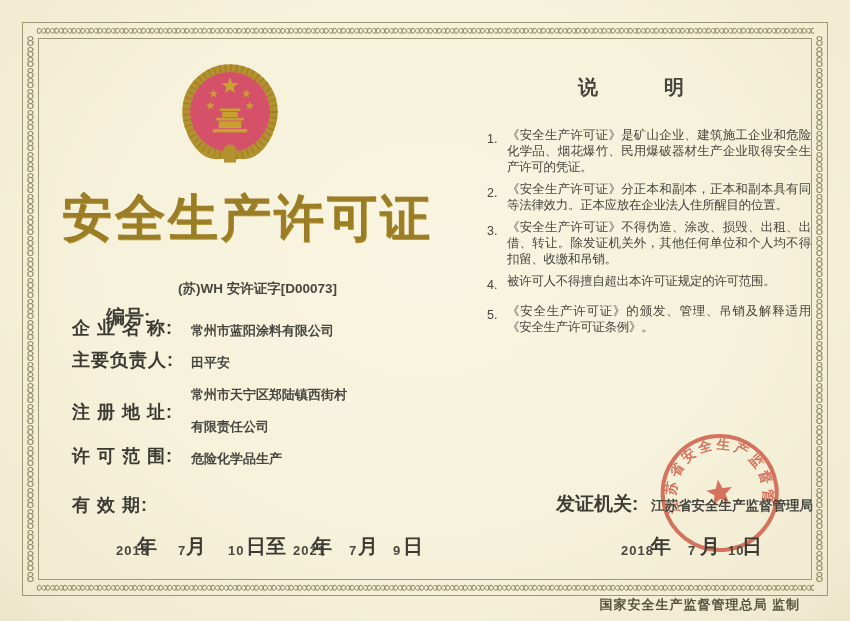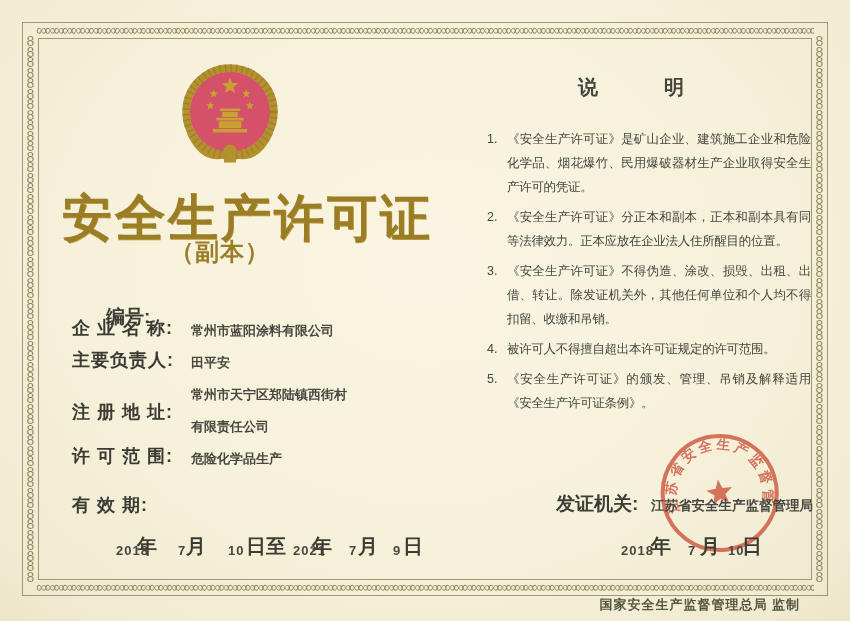--- a/index.html
+++ b/index.html
@@ -33,21 +33,21 @@
   .f-label{position:absolute;left:72px;font-size:18px;font-weight:700;letter-spacing:1px;color:#3a3a33;text-align:center;}
   .f-value{position:absolute;left:178px;font-size:13px;font-weight:600;color:#474740;margin-left:13px;}
   .valid-label{position:absolute;left:72px;top:493px;font-size:18px;font-weight:700;letter-spacing:1px;}
   .date-unit{position:absolute;top:533px;font-size:20px;font-weight:700;color:#3c3c35;}
   .date-num{position:absolute;top:543px;font-size:13px;font-weight:600;color:#474740;letter-spacing:1px;}
   
   .instr-title{position:absolute;left:562px;top:74px;font-size:20px;font-weight:700;letter-spacing:66px;white-space:nowrap;color:#45453e;margin-left:16px;}
   .instr-list{position:absolute;left:487px;top:127px;width:324px;}
   .instr-item{display:flex;margin-bottom:6px;color:#45453e;}
   .instr-num{width:20px;flex:none;font-size:12.5px;line-height:24px;}
-  .instr-text{flex:1;font-size:12.5px;line-height:24px;text-align:justify;letter-spacing:-0.3px;}
+  .instr-text{flex:1;font-size:12.5px;line-height:16px;text-align:justify;letter-spacing:-0.3px;}
   .issue-label{position:absolute;left:556px;top:491px;font-size:19px;font-weight:700;}
   .issue-authority{position:absolute;left:651px;top:497px;font-size:13.5px;font-weight:700;color:#474740;}
   .seal{position:absolute;left:643px;top:423px;transform:rotate(-8deg);opacity:0.88;}
   
   .footer-credit{position:absolute;top:596px;right:50px;font-size:13px;font-weight:600;color:#55553e;letter-spacing:1px;}
 </style>
 </head>
 <body>
 
 <div class="page">
@@ -84,23 +84,23 @@
       <rect x="49" y="65" width="32" height="3" rx="1"></rect>
       <rect x="52" y="69" width="26" height="8"></rect>
       <rect x="45" y="78" width="40" height="4"></rect>
     </g>
 
     <circle cx="65" cy="104" r="8" fill="#b3912f"></circle>
     <rect x="58" y="111" width="14" height="6" fill="#b3912f"></rect>
   </svg>
 
   <div class="cert-title">安全生产许可证</div>
-  <div class="cert-subtitle">（副本）</div>
 
   <span class="num-label">编号:</span>
+  <span class="num-value">(苏)WH 安许证字[D00073]</span>
 
   <span class="f-label" style="top:316px">企 业 名 称:</span>
   <span class="f-value" style="top:322px">常州市蓝阳涂料有限公司</span>
   <span class="f-label" style="top:348px">主要负责人:</span>
   <span class="f-value" style="top:354px">田平安</span>
   <span class="f-label" style="top:400px">注 册 地 址:</span>
   <span class="f-value" style="top:386px">常州市天宁区郑陆镇西街村</span>
   <span class="f-value" style="top:418px">有限责任公司</span>
   <span class="f-label" style="top:444px">许 可 范 围:</span>
   <span class="f-value" style="top:450px">危险化学品生产</span>

